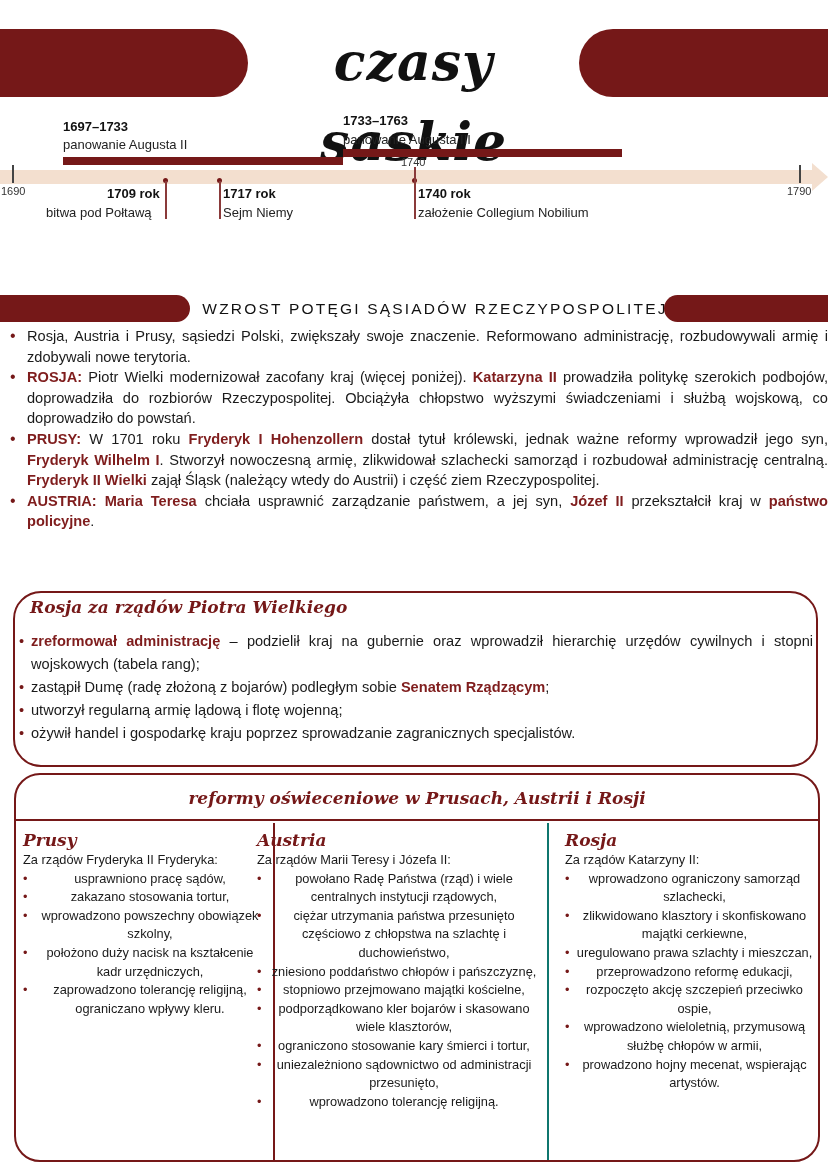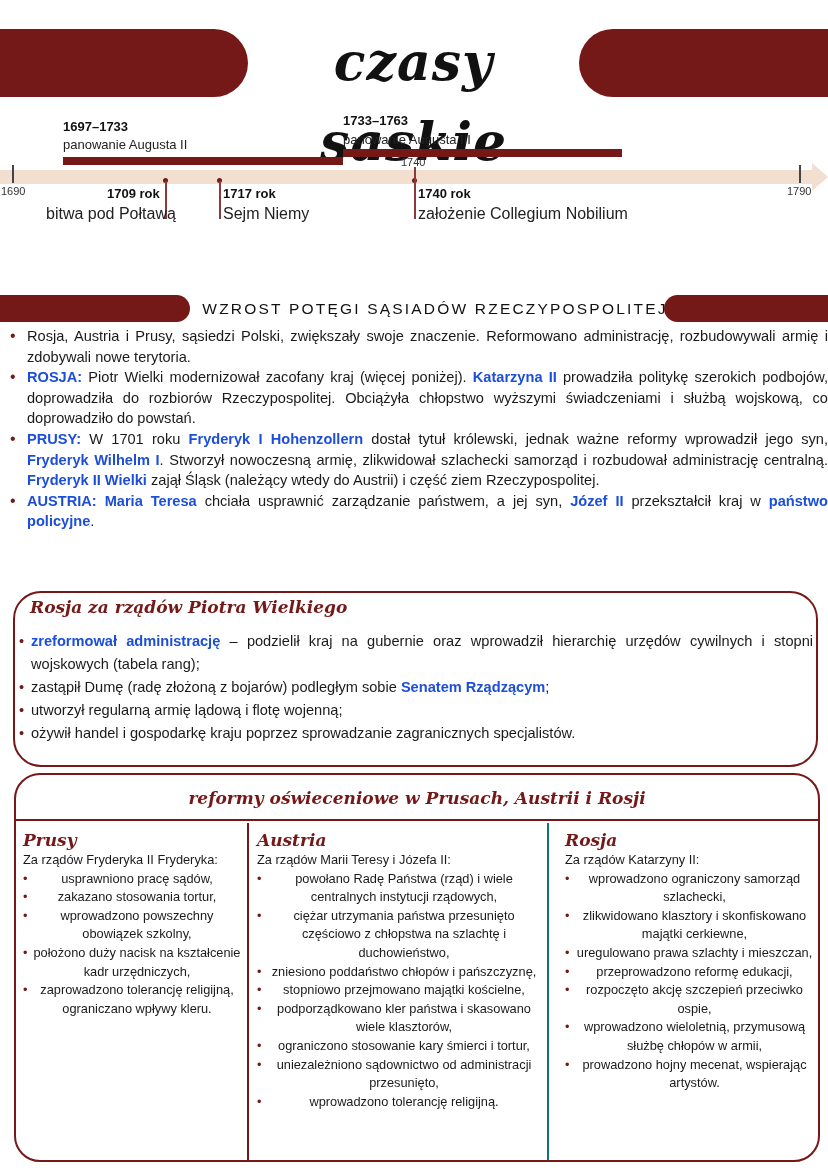--- a/index.html
+++ b/index.html
@@ -20,53 +20,53 @@
   .tl-arrow { position: absolute; left: 812px; top: 58px; width: 0; height: 0;
     border-top: 14px solid transparent; border-bottom: 14px solid transparent; border-left: 16px solid #f3dfcf; }
   .tick { position: absolute; width: 2px; background: #444; }
   .tick-lbl { position: absolute; font-size: 11px; color: #333; }
   .reign-bar { position: absolute; height: 8px; background: #751818; }
   .reign-years { position: absolute; font-weight: bold; font-size: 13px; color: #111; }
   .reign-name { position: absolute; font-size: 13px; color: #222; }
   .evt-line { position: absolute; width: 2px; background: #8a3a3a; }
   .evt-dot { position: absolute; width: 5px; height: 5px; background: #751818; border-radius: 50%; }
   .evt-year { position: absolute; font-weight: bold; font-size: 13px; color: #111; }
-  .evt-desc { position: absolute; font-size: 16px; color: #222; white-space: nowrap; }
+  .evt-desc { position: absolute; font-size: 13px; color: #222; white-space: nowrap; }
 
   
   .sec-bar { position: absolute; top: 295px; height: 27px; background: #751818; }
   .sec-bar.left { left: 0; width: 190px; border-radius: 0 14px 14px 0; }
   .sec-bar.right { left: 664px; width: 164px; border-radius: 14px 0 0 14px; }
   .sec-title { position: absolute; top: 295px; left: 198px; width: 474px; text-align: center;
     font-size: 15.5px; letter-spacing: 2.2px; line-height: 27px; color: #111; }
 
   .main-list { position: absolute; left: 10px; top: 326px; width: 818px; list-style: none; }
   .main-list li { position: relative; padding-left: 17px; font-size: 14.6px; line-height: 20.6px;
     text-align: justify; color: #1a1a1a; }
   .main-list li::before { content: "•"; position: absolute; left: 0; top: 0; color: #751818; font-size: 16px; }
-  .hl { color: #1d4ed8; font-weight: bold; }
+  .hl { color: #7f1d1d; font-weight: bold; }
 
   
   .box-peter { position: absolute; left: 13px; top: 591px; width: 805px; height: 176px;
     border: 2px solid #751818; border-radius: 28px; }
   .box-peter-title { position: absolute; left: 30px; top: 597px; font-family: "DejaVu Serif", serif;
     font-style: italic; font-weight: bold; font-size: 17px; color: #751818; }
   .peter-list { position: absolute; left: 19px; top: 630px; width: 794px; list-style: none; }
   .peter-list li { position: relative; padding-left: 12px; font-size: 14.6px; line-height: 23px;
     text-align: justify; }
   .peter-list li::before { content: "•"; position: absolute; left: 0; top: 0; color: #751818; }
 
   
   .box-reforms { position: absolute; left: 14px; top: 773px; width: 806px; height: 389px;
     border: 2px solid #751818; border-radius: 26px; overflow: hidden; }
   .reforms-title { position: absolute; left: 0; top: 0; width: 100%; height: 46px; text-align: center;
     font-family: "DejaVu Serif", serif; font-style: italic; font-weight: bold; font-size: 17px;
     color: #751818; line-height: 46px; border-bottom: 2px solid #751818; }
   .col { position: absolute; top: 48px; bottom: 0; padding: 6px 6px 0 7px; }
-  .col.c1 { left: 0; width: 233px; border-right: 2px solid #751818; }
+  .col.c1 { left: 0; width: 259px; border-right: 2px solid #751818; }
   .col.c2 { left: 233px; width: 300px; border-right: 2px solid #0f766e; padding-left: 8px; }
   .col.c3 { left: 533px; width: 271px; padding-left: 16px; }
   .col-head { font-family: "DejaVu Serif", serif; font-style: italic; font-weight: bold; font-size: 17px;
     color: #751818; line-height: 22px; }
   .col-intro { font-size: 12.8px; line-height: 18.6px; color: #1a1a1a; }
   .col-list { list-style: none; }
   .col-list li { position: relative; padding-left: 10px; font-size: 12.8px; line-height: 18.6px; color: #1a1a1a; text-align: center; }
   .col-list li::before { content: "•"; position: absolute; left: 0; top: 0; color: #751818; }
 </style>
 </head>
@@ -148,21 +148,21 @@
   </div>
 
   <div class="col c2">
     <div class="col-head">Austria</div>
     <div class="col-intro">Za rządów Marii Teresy i Józefa II:</div>
     <ul class="col-list">
         <li>powołano Radę Państwa (rząd) i wiele centralnych instytucji rządowych,</li>
         <li>ciężar utrzymania państwa przesunięto częściowo z chłopstwa na szlachtę i duchowieństwo,</li>
         <li>zniesiono poddaństwo chłopów i pańszczyznę,</li>
         <li>stopniowo przejmowano majątki kościelne,</li>
-        <li>podporządkowano kler państwa i skasowano wiele klasztorów,</li>
+        <li>podporządkowano kler bojarów i skasowano wiele klasztorów,</li>
         <li>ograniczono stosowanie kary śmierci i tortur,</li>
         <li>uniezależniono sądownictwo od administracji przesunięto,</li>
         <li>wprowadzono tolerancję religijną.</li>
       </ul>
   </div>
 
   <div class="col c3">
     <div class="col-head">Rosja</div>
     <div class="col-intro">Za rządów Katarzyny II:</div>
     <ul class="col-list">

